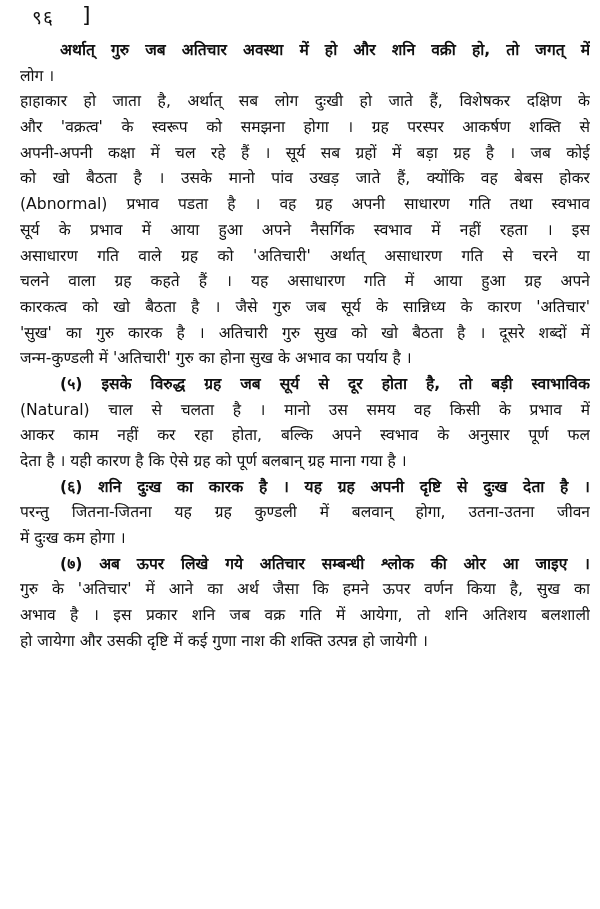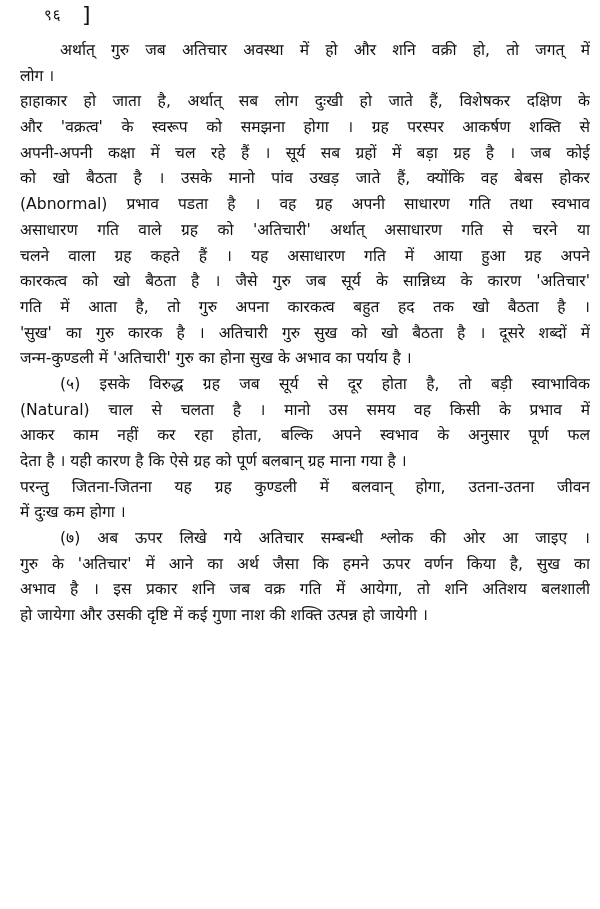--- a/index.html
+++ b/index.html
@@ -4,62 +4,63 @@
 <style>
   html, body { margin: 0; padding: 0; }
   body {
     width: 600px; height: 909px; overflow: hidden;
     background: #ffffff;
     font-family: "DejaVu Sans", "Liberation Sans", sans-serif;
     color: #111111;
     position: relative;
   }
   .page-number {
-    position: absolute; left: 44px; top: 4px;
-    font-size: 15px; letter-spacing: 1px;
+    position: absolute; left: 32px; top: 4px;
+    font-size: 19px; letter-spacing: 1px;
   }
   .header-bracket {
     position: absolute; left: 82px; top: 2px;
     font-size: 22px;
   }
   .body-text {
     position: absolute; left: 20px; top: 38px; width: 570px;
   }
   .line {
     height: 25.7px; line-height: 25.7px;
     font-size: 15.6px; white-space: nowrap;
     text-align: justify; text-align-last: justify;
     display: block; overflow: hidden;
   }
-  .line.indent { padding-left: 40px; }
+  .line.indent { padding-left: 40px; font-weight: bold; }
   .line.last { text-align-last: left; }
 </style>
 </head>
 <body>
 
 <div class="page-number">९६</div>
 <div class="header-bracket">]</div>
 
 <div class="body-text" id="body">
     <div class="line indent">अर्थात् गुरु जब अतिचार अवस्था में हो और शनि वक्री हो, तो जगत् में</div>
     <div class="line last">लोग ।</div>
     <div class="line">हाहाकार हो जाता है, अर्थात् सब लोग दुःखी हो जाते हैं, विशेषकर दक्षिण के</div>
     <div class="line">और 'वक्रत्व' के स्वरूप को समझना होगा । ग्रह परस्पर आकर्षण शक्ति से</div>
     <div class="line">अपनी-अपनी कक्षा में चल रहे हैं । सूर्य सब ग्रहों में बड़ा ग्रह है । जब कोई</div>
     <div class="line">को खो बैठता है । उसके मानो पांव उखड़ जाते हैं, क्योंकि वह बेबस होकर</div>
     <div class="line">(Abnormal) प्रभाव पडता है । वह ग्रह अपनी साधारण गति तथा स्वभाव</div>
+    <div class="line">सूर्य के प्रभाव में आया हुआ अपने नैसर्गिक स्वभाव में नहीं रहता । इस</div>
     <div class="line">असाधारण गति वाले ग्रह को 'अतिचारी' अर्थात् असाधारण गति से चरने या</div>
     <div class="line">चलने वाला ग्रह कहते हैं । यह असाधारण गति में आया हुआ ग्रह अपने</div>
     <div class="line">कारकत्व को खो बैठता है । जैसे गुरु जब सूर्य के सान्निध्य के कारण 'अतिचार'</div>
-    <div class="line">गति में आता है, तो गुरु अपना कारकत्व बहुत हद तक खो बैठता है ।</div>
     <div class="line">'सुख' का गुरु कारक है । अतिचारी गुरु सुख को खो बैठता है । दूसरे शब्दों में</div>
     <div class="line last">जन्म-कुण्डली में 'अतिचारी' गुरु का होना सुख के अभाव का पर्याय है ।</div>
     <div class="line indent">(५) इसके विरुद्ध ग्रह जब सूर्य से दूर होता है, तो बड़ी स्वाभाविक</div>
     <div class="line">(Natural) चाल से चलता है । मानो उस समय वह किसी के प्रभाव में</div>
     <div class="line">आकर काम नहीं कर रहा होता, बल्कि अपने स्वभाव के अनुसार पूर्ण फल</div>
     <div class="line last">देता है । यही कारण है कि ऐसे ग्रह को पूर्ण बलबान् ग्रह माना गया है ।</div>
+    <div class="line indent">(६) शनि दुःख का कारक है । यह ग्रह अपनी दृष्टि से दुःख देता है ।</div>
     <div class="line">परन्तु जितना-जितना यह ग्रह कुण्डली में बलवान् होगा, उतना-उतना जीवन</div>
     <div class="line last">में दुःख कम होगा ।</div>
     <div class="line indent">(७) अब ऊपर लिखे गये अतिचार सम्बन्धी श्लोक की ओर आ जाइए ।</div>
     <div class="line">गुरु के 'अतिचार' में आने का अर्थ जैसा कि हमने ऊपर वर्णन किया है, सुख का</div>
     <div class="line">अभाव है । इस प्रकार शनि जब वक्र गति में आयेगा, तो शनि अतिशय बलशाली</div>
     <div class="line last">हो जायेगा और उसकी दृष्टि में कई गुणा नाश की शक्ति उत्पन्न हो जायेगी ।</div>
   </div>
 
 </body></html>

